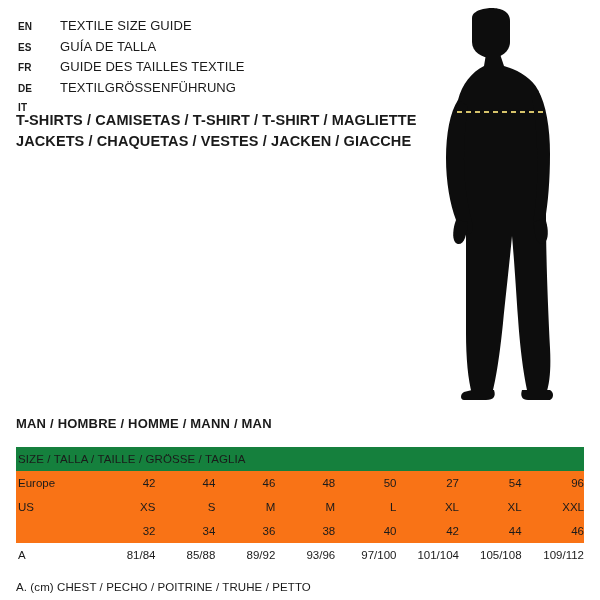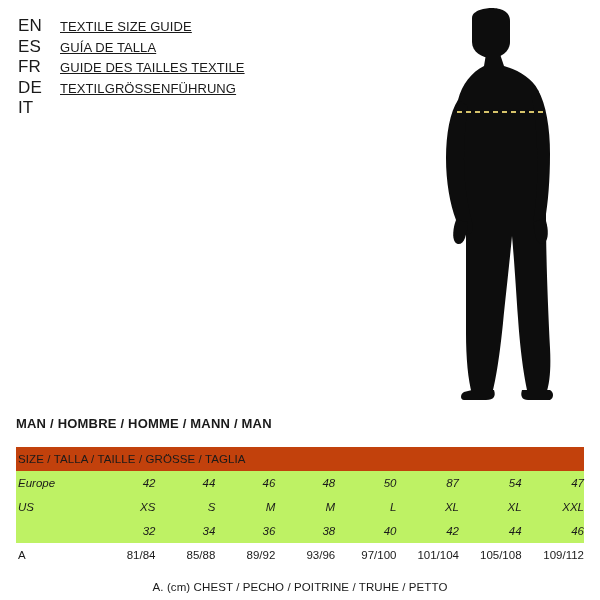--- a/index.html
+++ b/index.html
@@ -31,25 +31,25 @@
   .legend-row {
     display: flex;
     align-items: baseline;
     line-height: 19.5px;
     font-size: 13px;
     letter-spacing: 0.1px;
   }
   .legend-code {
     width: 42px;
     flex: 0 0 42px;
-    font-size: 17px;
+    font-size: 10px;
+    font-weight: bold;
   }
   .legend-text {
     font-size: 13px;
-    text-decoration: underline;
   }
 
   
   .cat-block {
     position: absolute;
     left: 16px;
     top: 110px;
     width: 420px;
   }
   .cat-line {
@@ -89,46 +89,44 @@
     width: 568px;
     font-size: 11.5px;
   }
   table.sizes td {
     padding: 3px 0 3px 0;
     height: 18px;
     vertical-align: middle;
     color: #1a1a1a;
   }
   table.sizes tr.hdr td {
-    background: #c2410c;
+    background: #15803d;
     font-size: 11.5px;
     letter-spacing: .1px;
     padding-left: 2px;
   }
   table.sizes tr.shade td {
-    background: #bef264;
-    font-style: italic;
+    background: #f97316;
   }
   table.sizes tr.plain td {
     background: #ffffff;
   }
   table.sizes td.label {
     width: 88px;
     padding-left: 2px;
     text-align: left;
   }
   table.sizes td.val {
     width: 68px;
     text-align: right;
   }
   .footnote {
     margin-top: 14px;
     font-size: 11.5px;
     letter-spacing: .1px;
-    text-align: center;
   }
 </style>
 </head>
 <body>
 
 <div class="page">
 
   <div class="legend">
     <div class="legend-row">
       <span class="legend-code">EN</span>
@@ -144,20 +142,24 @@
     </div>
     <div class="legend-row">
       <span class="legend-code">DE</span>
       <span class="legend-text">TEXTILGRÖSSENFÜHRUNG</span>
     </div>
     <div class="legend-row">
       <span class="legend-code">IT</span>
     </div>
   </div>
 
+  <div class="cat-block">
+    <div class="cat-line">T-SHIRTS / CAMISETAS / T-SHIRT / T-SHIRT / MAGLIETTE</div>
+    <div class="cat-line">JACKETS / CHAQUETAS / VESTES / JACKEN / GIACCHE</div>
+  </div>
 
   <div class="figure-wrap">
     <svg width="200" height="400" viewBox="0 0 200 400" xmlns="http://www.w3.org/2000/svg">
 
       <path d="M72,10 C72,2 86,0 92,0 C100,0 110,3 110,13 L110,34 C110,44 100,50 92,50 C82,50 72,44 72,34 Z" fill="#0d0d0d"></path>
 
       <path d="M86,46
                L100,46
                L104,58
                C118,62 132,70 138,82
@@ -200,23 +202,23 @@
         <tr class="hdr">
           <td class="label" colspan="9">SIZE / TALLA / TAILLE / GRÖSSE / TAGLIA</td>
         </tr>
         <tr class="shade">
           <td class="label">Europe</td>
           <td class="val">42</td>
           <td class="val">44</td>
           <td class="val">46</td>
           <td class="val">48</td>
           <td class="val">50</td>
-          <td class="val">87</td>
+          <td class="val">27</td>
           <td class="val">54</td>
-          <td class="val">47</td>
+          <td class="val">96</td>
         </tr>
         <tr class="shade">
           <td class="label">US</td>
           <td class="val">XS</td>
           <td class="val">S</td>
           <td class="val">M</td>
           <td class="val">M</td>
           <td class="val">L</td>
           <td class="val">XL</td>
           <td class="val">XL</td>

